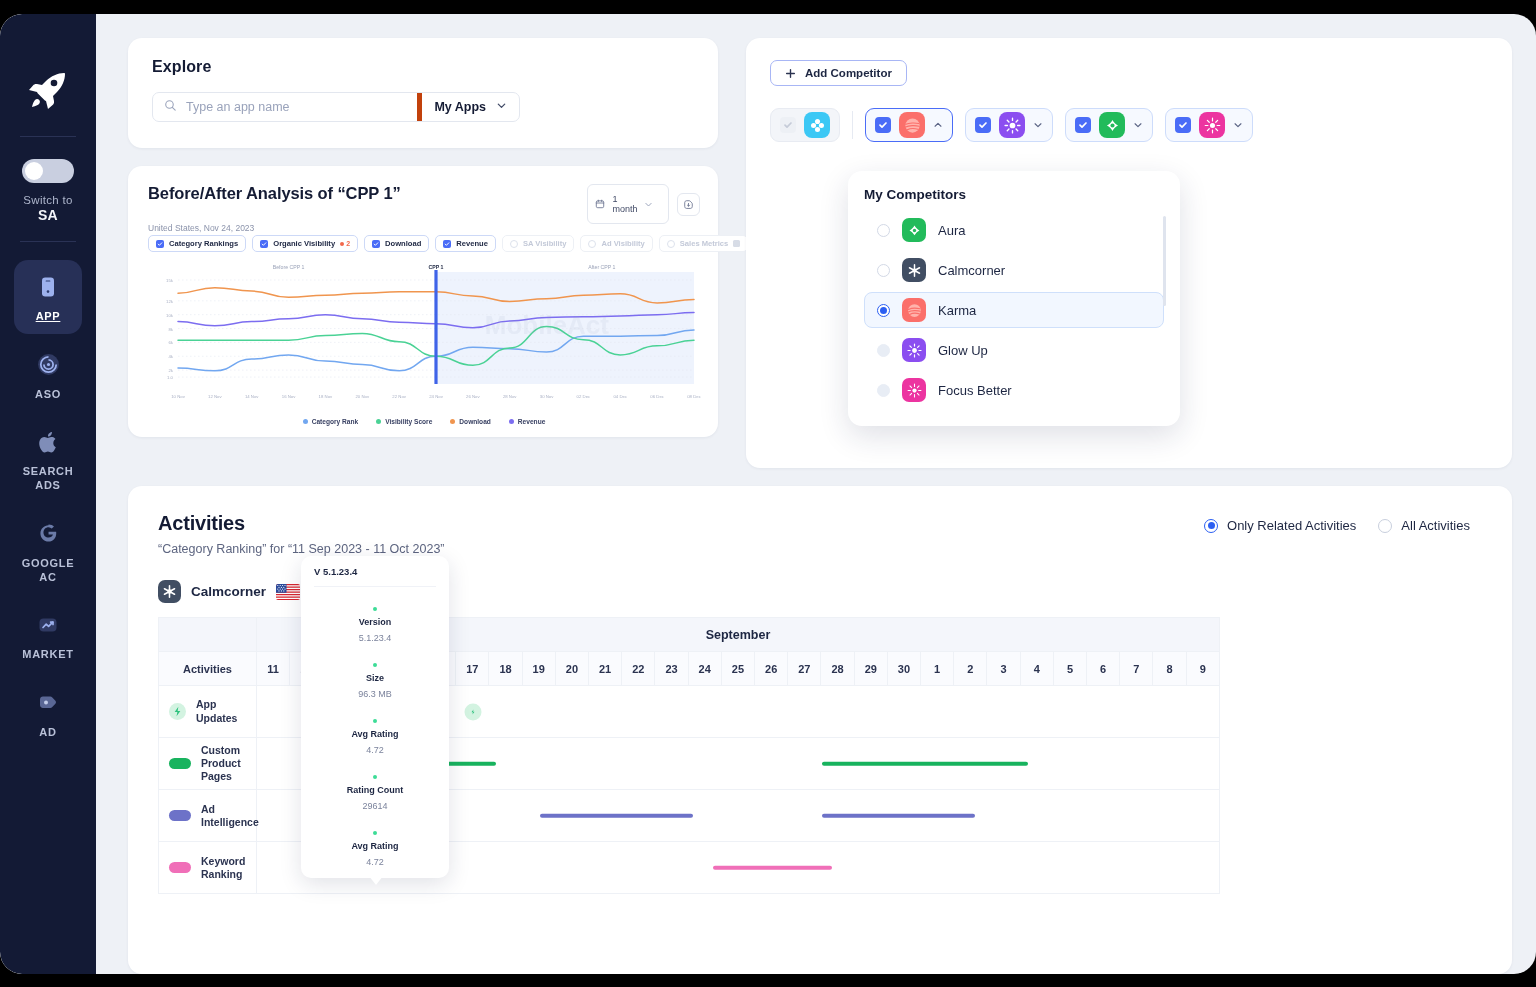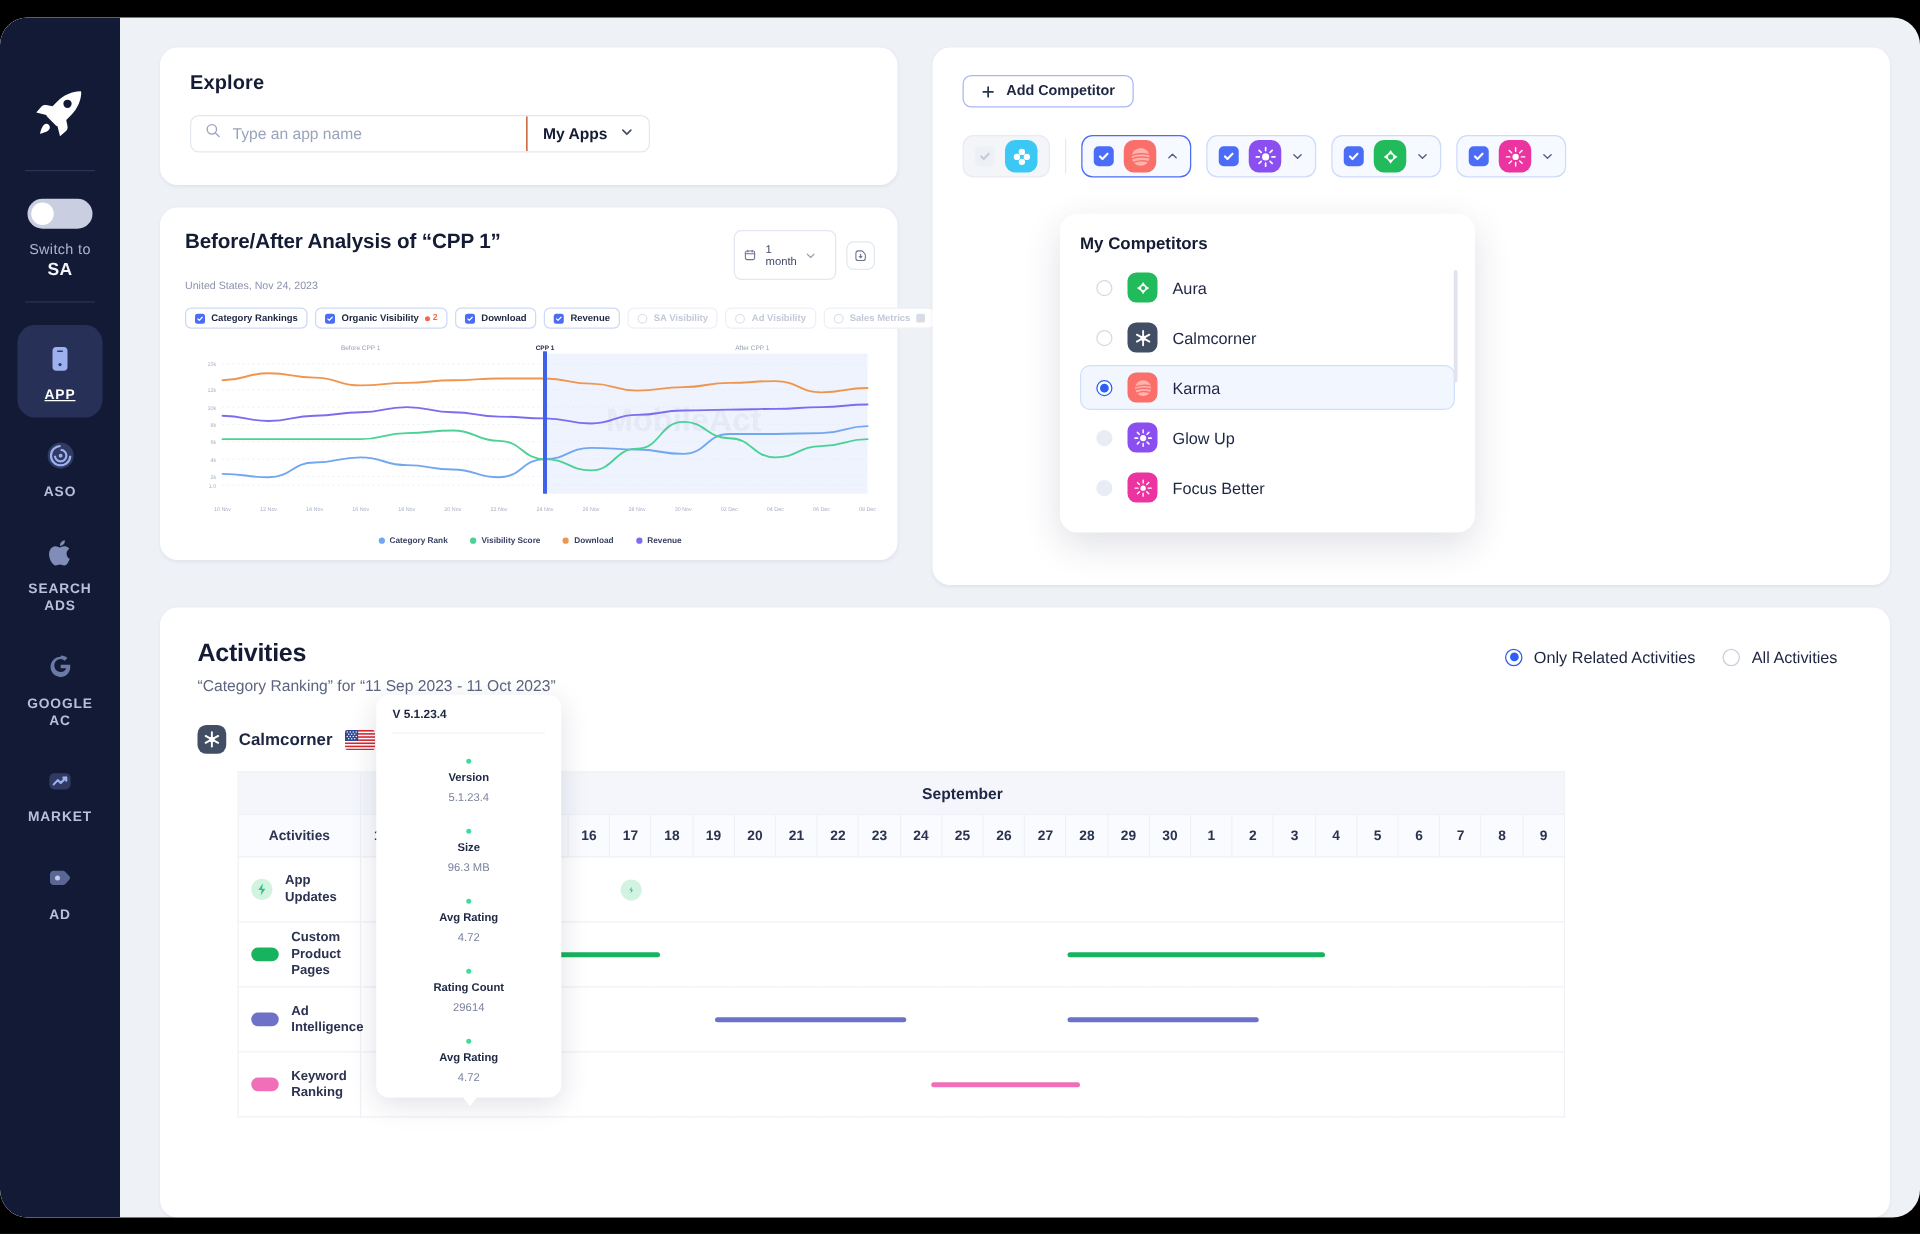--- a/index.html
+++ b/index.html
@@ -70,21 +70,21 @@
     background: #ffffff; border-radius: 14px;
     box-shadow: 0 1px 3px rgba(20,30,70,.06);
   }
 
   
   .explore { padding: 20px 24px 26px; }
   .explore h3 { font-size: 16px; color: #141b34; font-weight: 700; letter-spacing:.1px; }
   .search-row { margin-top: 16px; display:flex; width: 368px; height: 30px;
     border: 1px solid #e3e7ef; border-radius: 7px; overflow: hidden; background:#fff; }
   .search-field { flex:1; display:flex; align-items:center; gap:9px; padding: 0 11px;
-    border-right: 1px solid #c2410c; }
+    border-right: 5px solid #c2410c; }
   .search-field input {
     border: none; outline: none; font-size: 12.5px; color: #141b34;
     font-family: "Liberation Sans", sans-serif; width: 100%; background: transparent;
   }
   .search-field input::placeholder { color: #9aa3bb; }
   .myapps { display:flex; align-items:center; gap:10px; padding: 0 12px; cursor:pointer; }
   .myapps span { font-size: 12.5px; font-weight: 700; color: #141b34; }
 
   
   .chartcard { padding: 18px 18px 12px 20px; }
@@ -94,21 +94,21 @@
   .chart-tools { display:flex; gap: 8px; align-items:center; }
   .rangesel {
     display:flex; align-items:center; gap: 7px; height: 40px; padding: 0 7px;
     border: 1px solid #e3e7ef; border-radius: 6px; cursor: pointer; min-width: 80px;
   }
   .rangesel span { font-size: 9px; color: #414a66; flex:1; }
   .iconbtn {
     width: 23px; height: 23px; border: 1px solid #e3e7ef; border-radius: 6px;
     display:flex; align-items:center; justify-content:center; cursor:pointer;
   }
-  .pills { margin-top: 13px; display:flex; gap: 6px; flex-wrap: nowrap; }
+  .pills { margin-top: 2px; display:flex; gap: 6px; flex-wrap: nowrap; }
   .pill {
     display:flex; align-items:center; gap:5px; height: 17px; padding: 0 7px;
     border: 1px solid #cdd9f7; border-radius: 5px; background:#fff;
     font-size: 7.6px; font-weight:700; color:#1d2642; white-space:nowrap; cursor:pointer;
   }
   .pill .cb { width: 8px; height: 8px; border-radius: 2px; background:#4a6cf7;
     display:flex; align-items:center; justify-content:center; }
   .pill .cb svg { width: 6px; height: 6px; }
   .pill.off { border-color:#edf0f5; color:#c3c9d8; }
   .pill.off .cb { background: transparent; border: 1px solid #dde2ec; border-radius: 50%; }
@@ -174,21 +174,21 @@
   .rgb { width: 14px; height:14px; border-radius:50%; border:1.5px solid #c8cfdd; background:#fff;
          display:flex; align-items:center; justify-content:center; }
   .rgb.on { border-color:#2c5ff2; }
   .rgb.on i { width: 7px; height:7px; border-radius:50%; background:#2c5ff2; display:block;}
 
   .appline { margin-top: 24px; display:flex; align-items:center; gap: 10px; }
   .appline .nm { font-size: 13.5px; font-weight:700; color:#1d2642; }
   .flag { width: 24px; height: 16px; border-radius: 2px; overflow:hidden; position:relative; }
 
   .tablewrap { margin-top: 14px; position: relative; flex:1; min-height:0; }
-  table.tl { border-collapse: collapse; width: 1062px; table-layout: fixed; margin-left: 32px; }
+  table.tl { border-collapse: collapse; width: 1062px; table-layout: fixed; }
   table.tl th, table.tl td { border: 1px solid #eef1f6; }
   .monthrow th { background:#f4f6fb; height: 34px; font-size: 12.5px; font-weight:700; color:#1d2642; border-bottom-color:#e9edf5;}
   .dayrow th { background:#fafbfe; height: 34px; font-size: 11px; font-weight:700; color:#2b3350; }
   .colhead { width: 98px; }
   .daycol { width: 33.25px; }
   .actname { font-size: 10.5px; font-weight: 700; color:#2b3350; line-height: 1.25; }
   .namecell { padding: 6px 8px 6px 10px; }
   .namecell .inner { display:flex; align-items:center; gap: 10px; }
   .swatch { width: 22px; height: 11px; border-radius: 6px; flex: 0 0 22px; }
   .rowbody td { height: 52px; }

